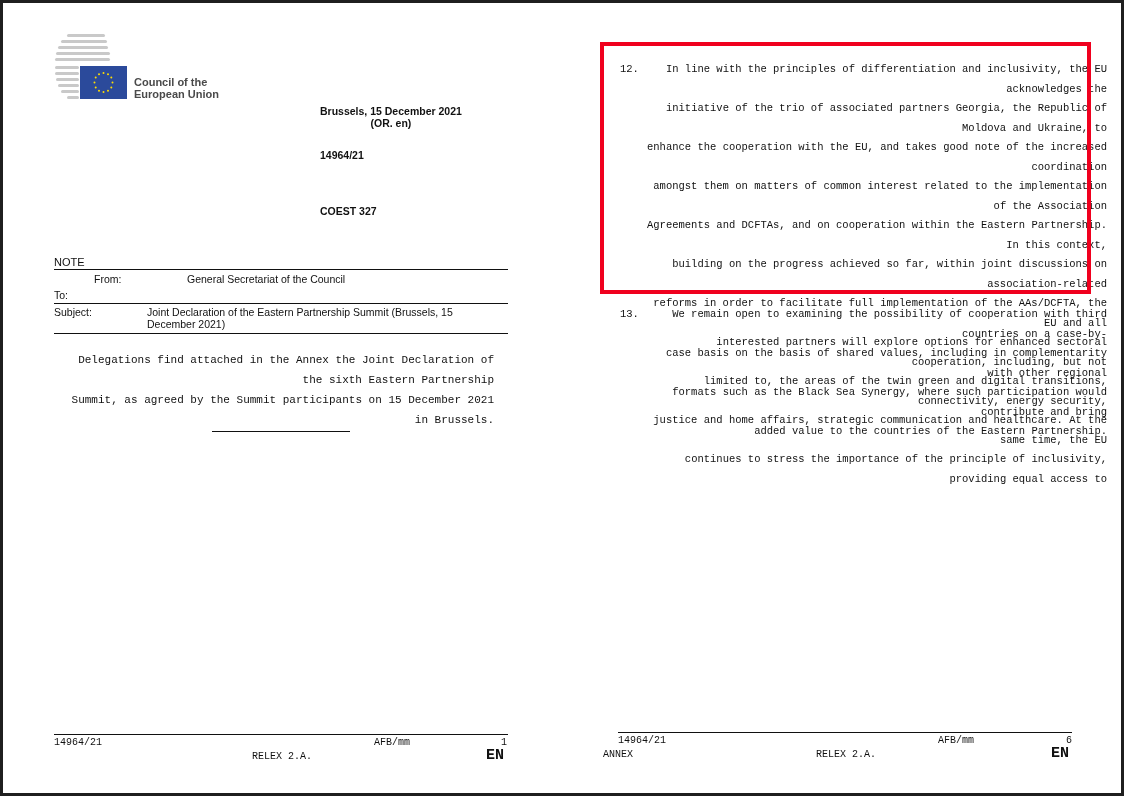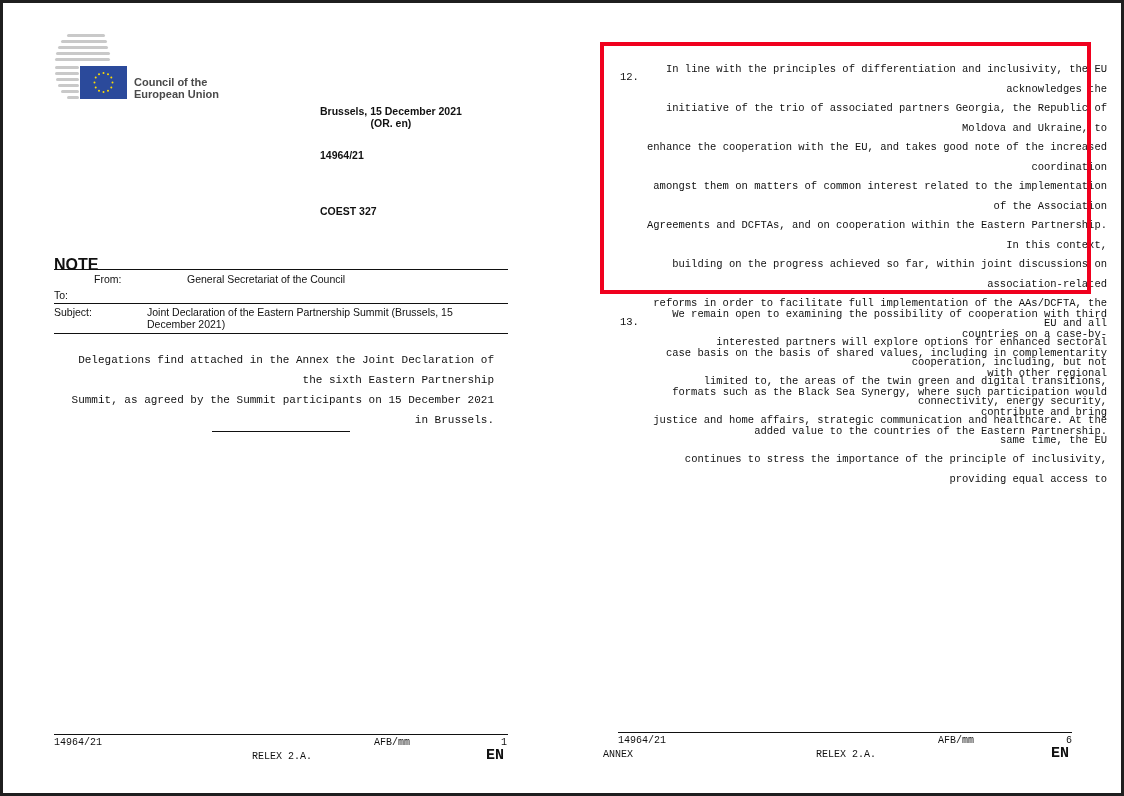--- a/index.html
+++ b/index.html
@@ -19,33 +19,33 @@
 
   
   .logo-stripes { position: absolute; left: 52px; top: 31px; width: 56px; height: 66px; }
   .logo-stripes div { position: absolute; height: 3px; background: #c9c9c9; border-radius: 2px; }
   .eu-flag { position: absolute; left: 77px; top: 63px; width: 47px; height: 33px; background: #2b4a9b; }
   .eu-flag svg { width: 47px; height: 33px; display: block; }
   .logo-text { position: absolute; left: 131px; top: 73px; font-size: 11px; font-weight: bold; color: #4a4a4a; line-height: 12px; }
 
   .meta { position: absolute; left: 317px; font-size: 10.5px; font-weight: bold; line-height: 12px; }
 
-  .note-title { position: absolute; left: 51px; top: 253px; font-size: 16px; font-weight: bold; }
+  .note-title { position: absolute; left: 51px; top: 253px; font-size: 11px; font-weight: normal; }
   .rule { position: absolute; height: 1px; background: #111; }
   .note-row { position: absolute; left: 51px; font-size: 10.5px; line-height: 12px; }
   .note-row .lbl { position: absolute; left: 0; top: 0; width: 90px; }
   .note-row .val { position: absolute; left: 93px; top: 0; width: 340px; }
 
   .body-text { position: absolute; left: 51px; top: 347px; width: 440px; font-size: 11px; line-height: 20px; }
 
   .footer { position: absolute; font-size: 10px; line-height: 13px; }
   .footer-en { position: absolute; font-size: 15px; font-weight: bold; }
 
   .para { position: absolute; font-size: 10.5px; line-height: 19.5px; }
-  .para .num { position: absolute; left: 0; top: 8px; }
+  .para .num { position: absolute; left: 0; top: 0; }
   .para .txt { position: absolute; left: 27px; top: 0; width: 460px; }
 
   .highlight-box {
     position: absolute; left: 33px; top: 39px; width: 491px; height: 252px;
     border: 4px solid #f0001e; box-sizing: border-box;
   }
 </style>
 </head>
 <body>
 

